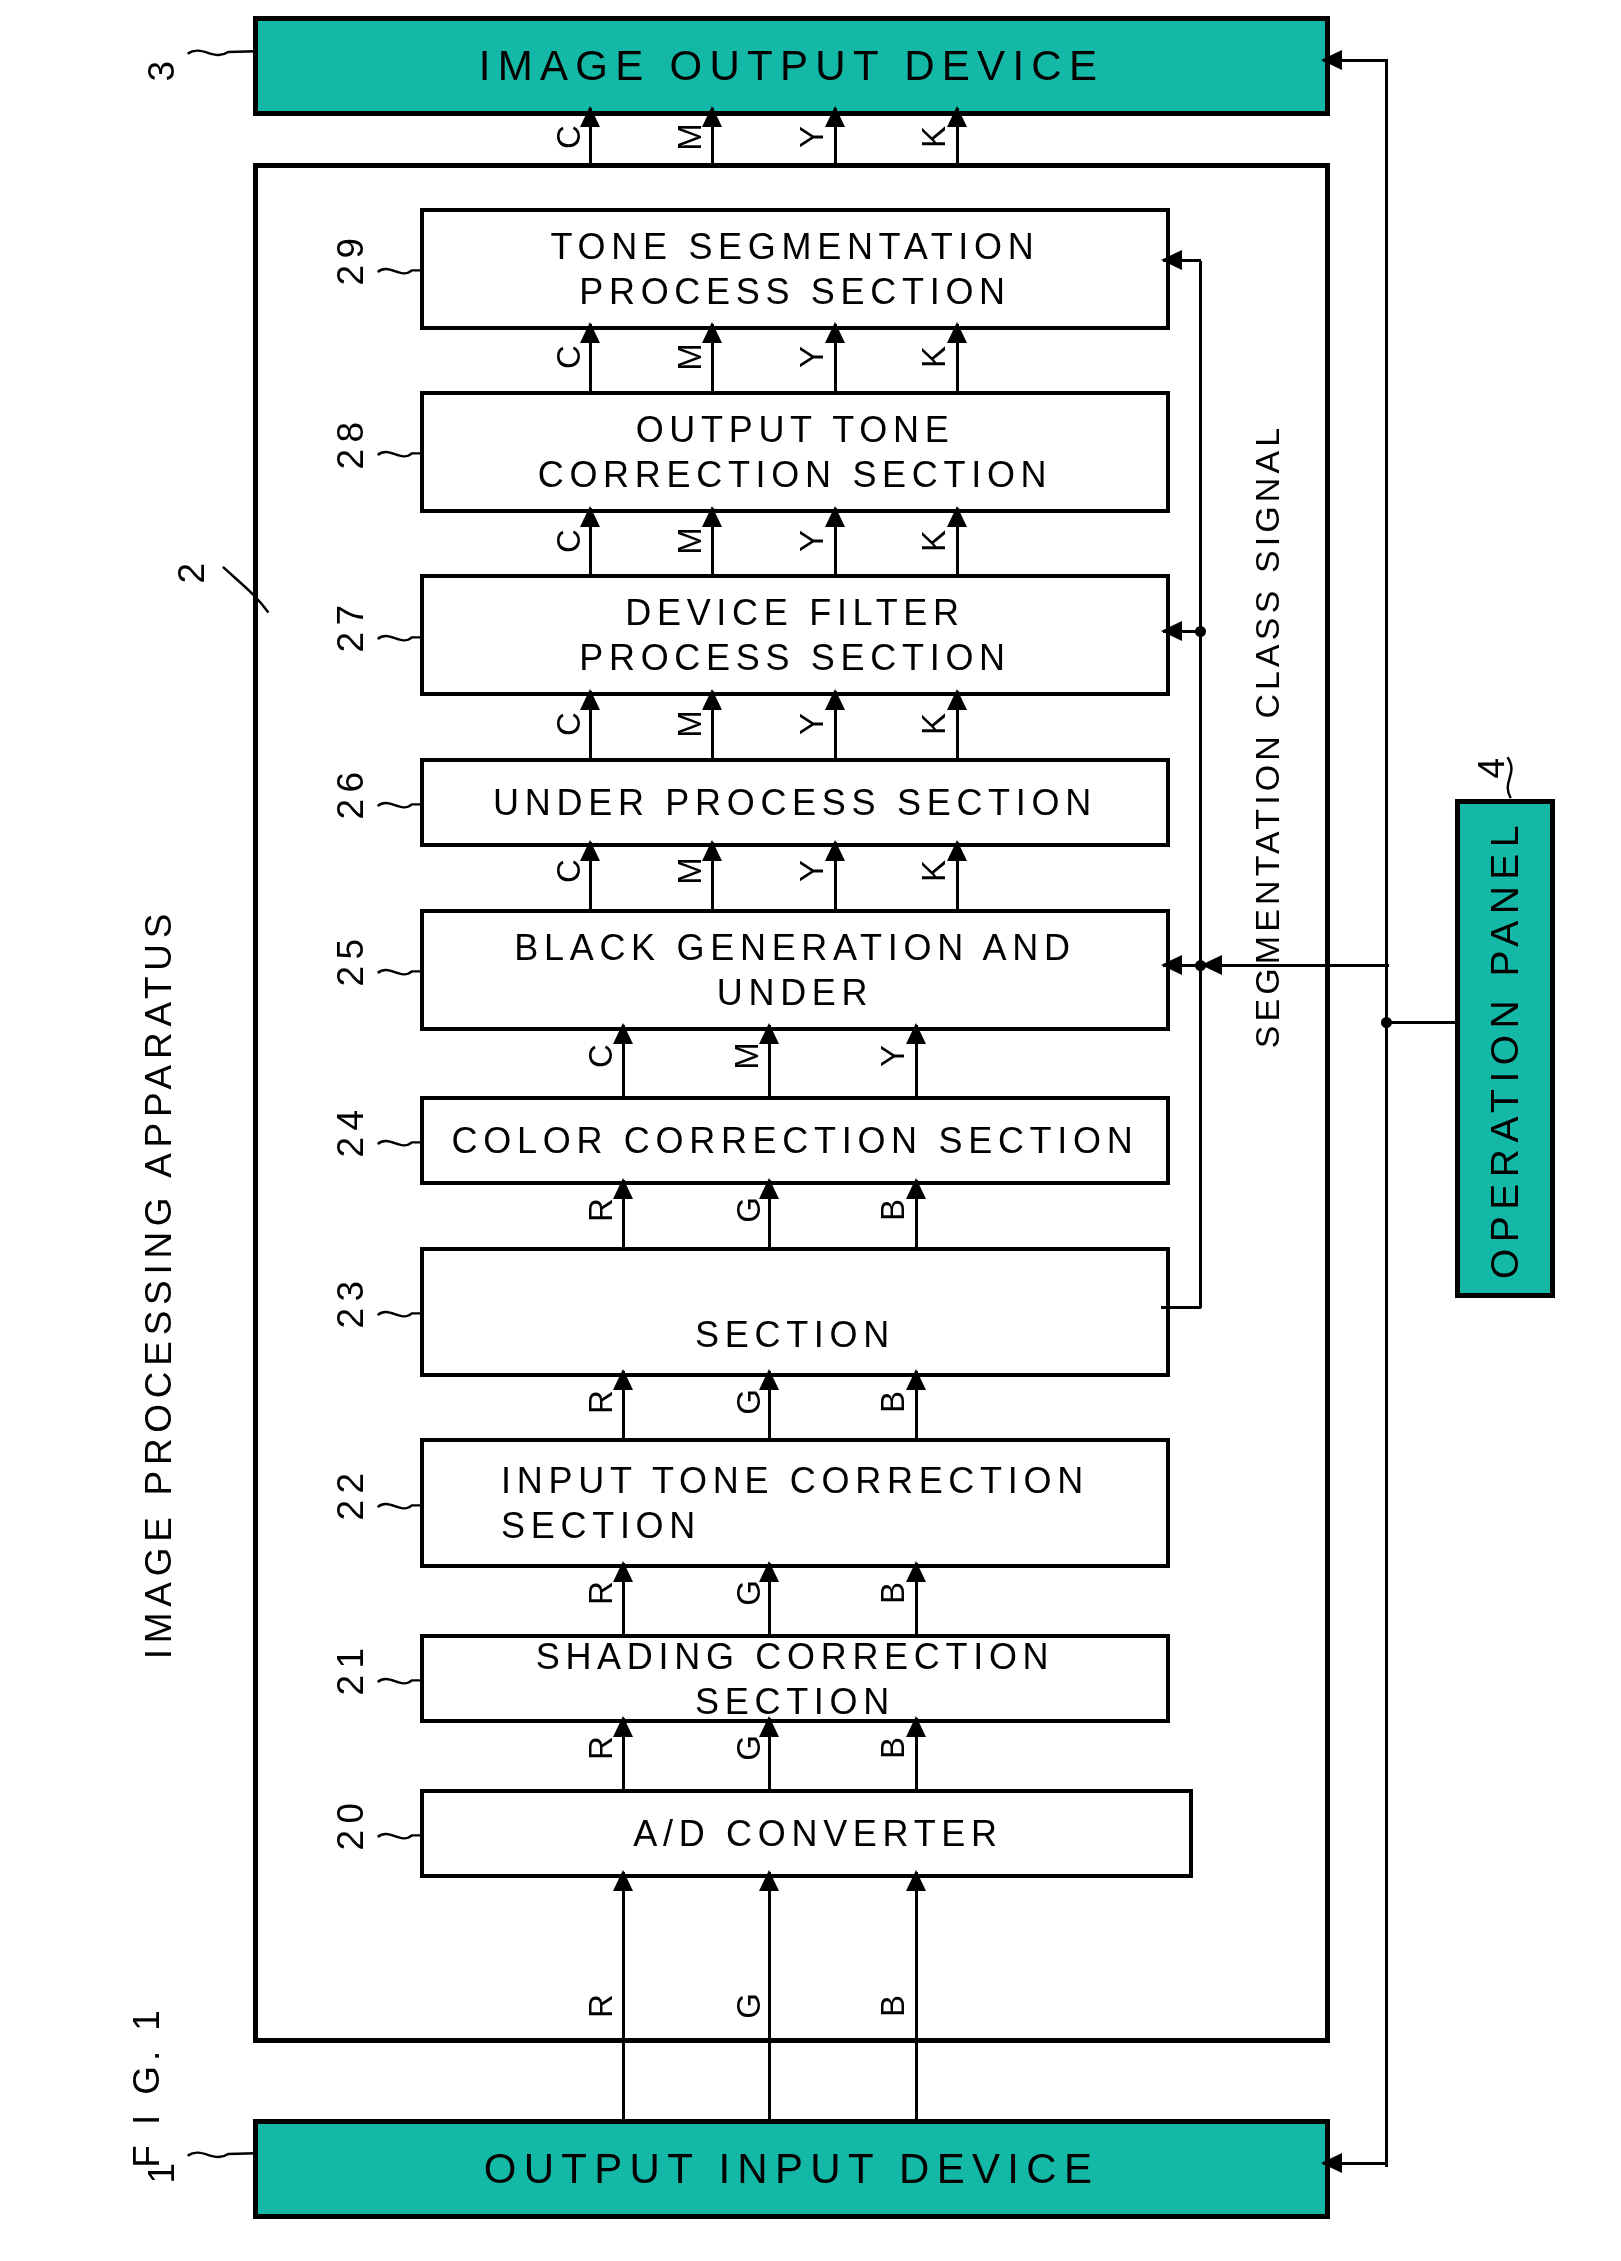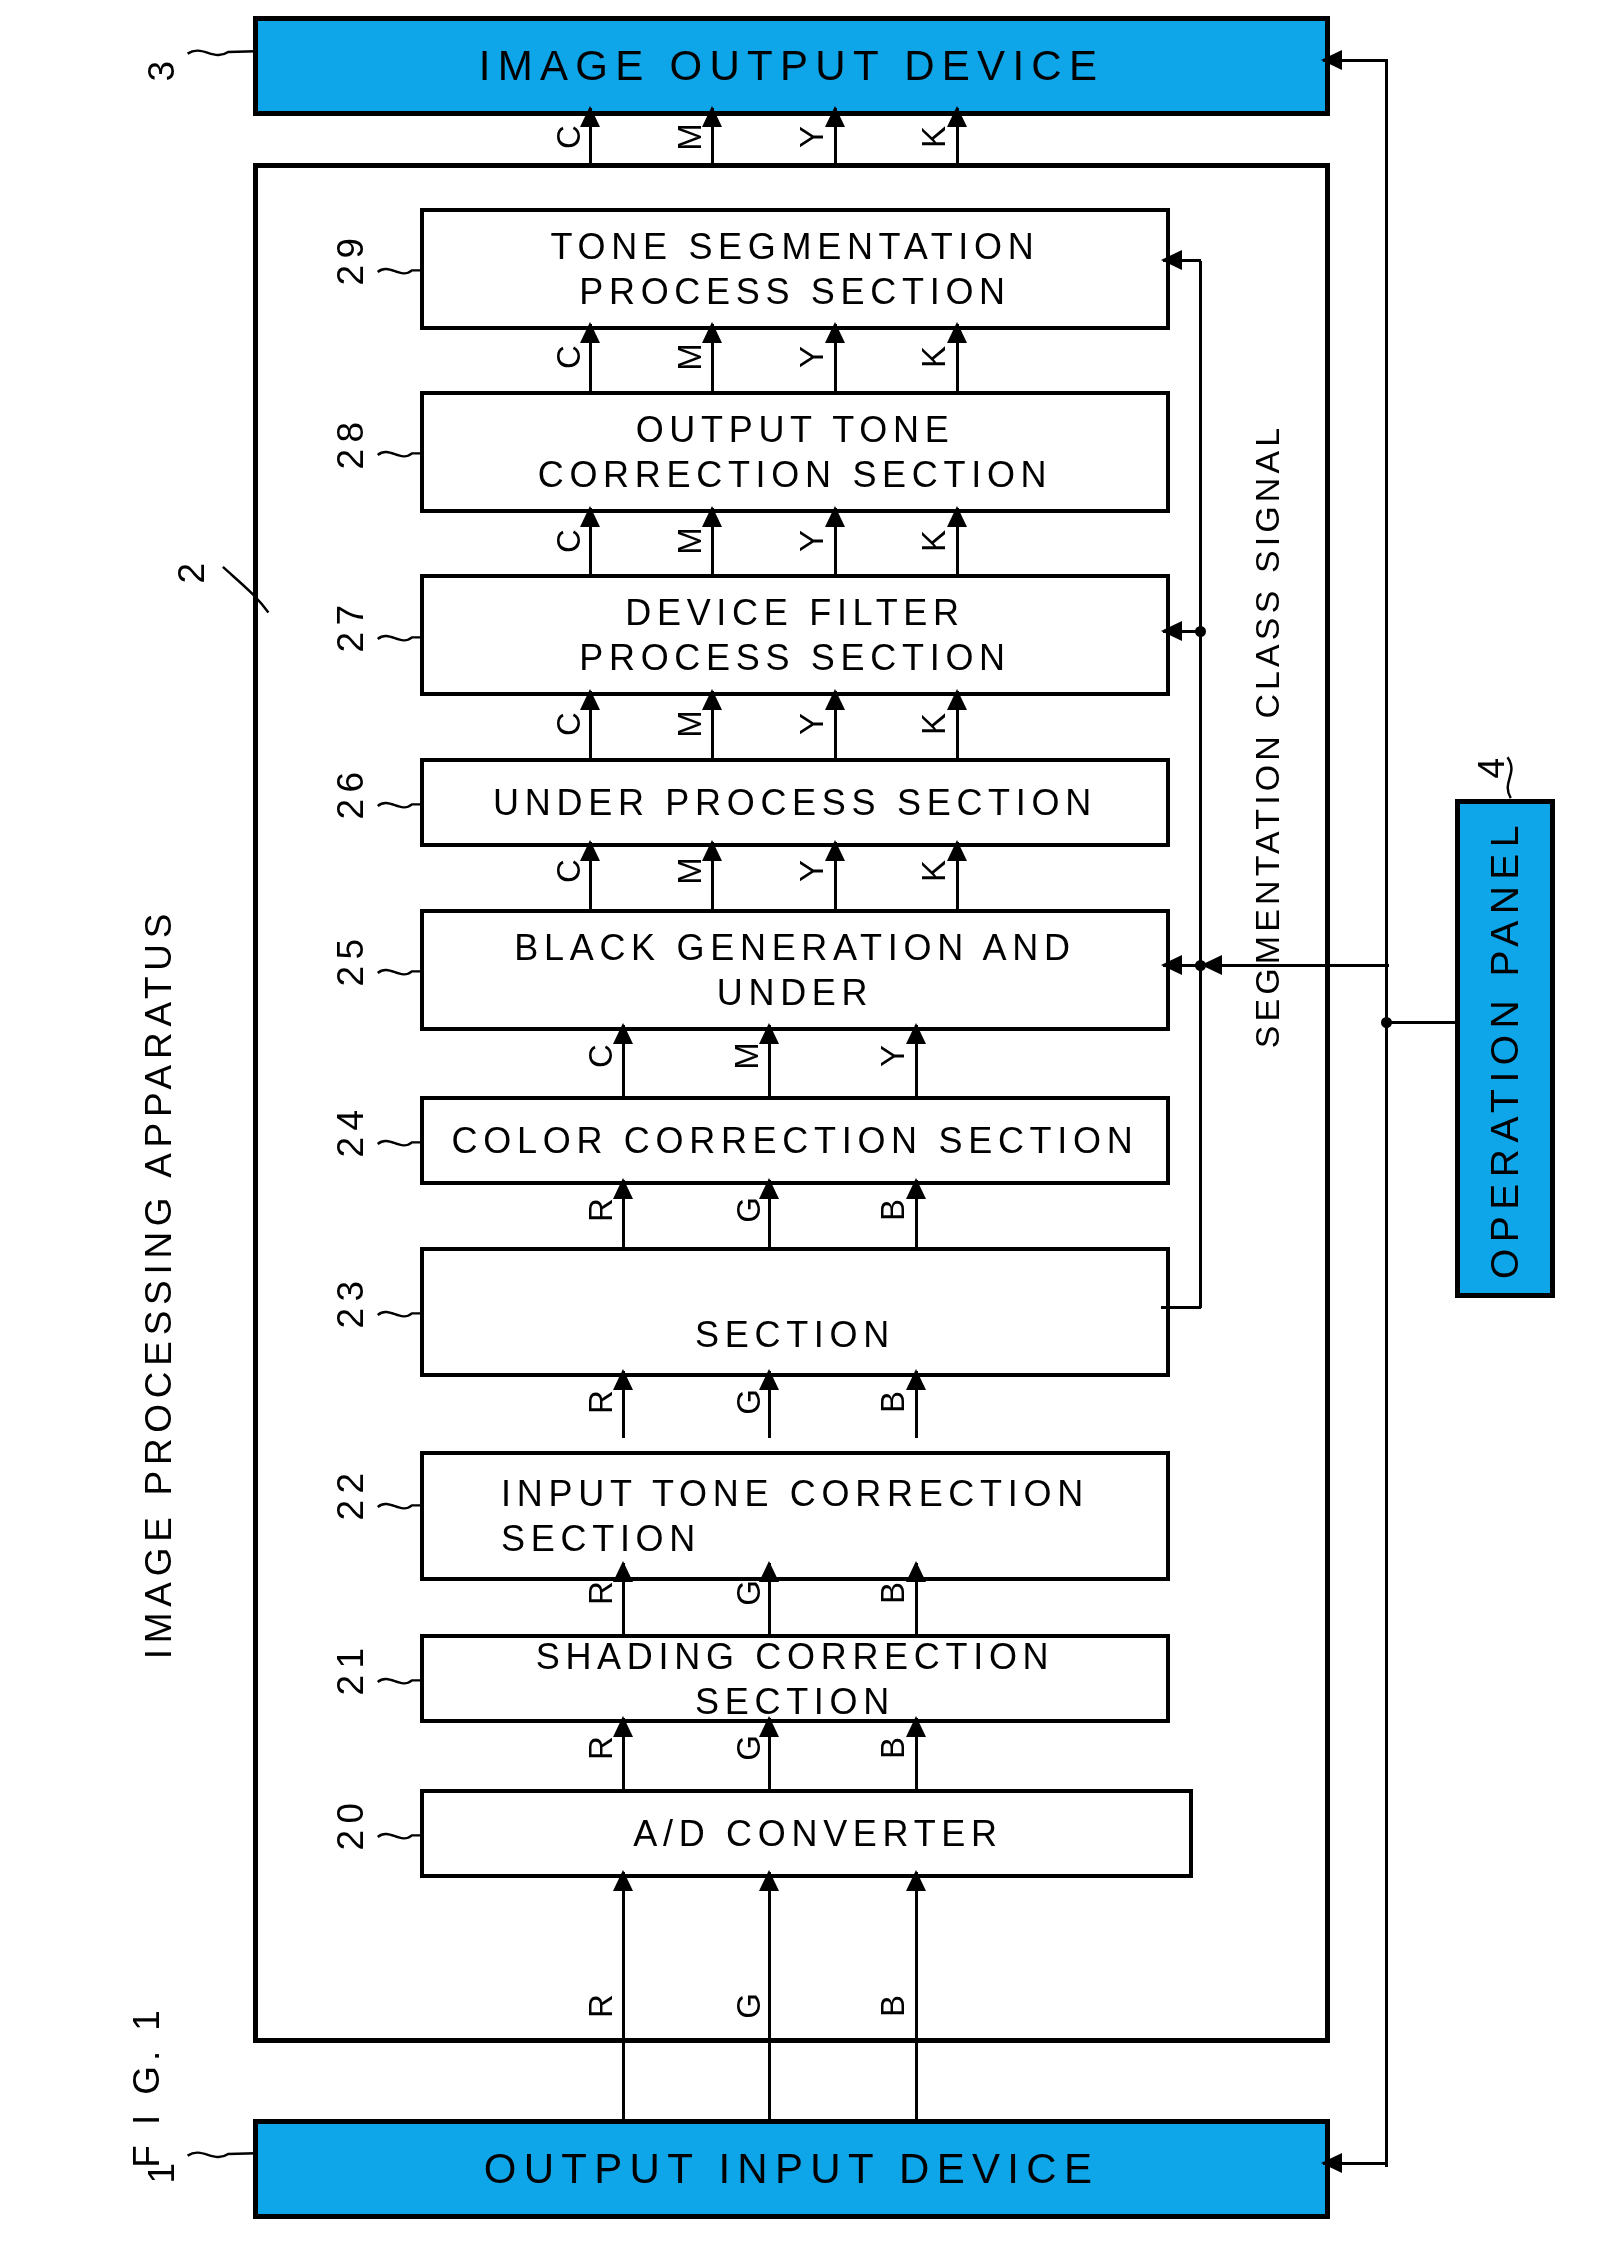--- a/index.html
+++ b/index.html
@@ -12,21 +12,21 @@
 
   
   #fig-caption{
     left:24.4px; top:2062px; width:244px; height:49px;
     font-size:37px; letter-spacing:4.9px; font-weight:400;
     display:flex;align-items:center;justify-content:center;
   }
 
   
   .device-box{
-    border:5.7px solid #000; background:#0ea5e9;
+    border:5.7px solid #000; background:#14b8a6;
     display:flex;align-items:center;justify-content:center;
     font-size:42px;letter-spacing:7.3px;text-align:center;
   }
 
   
   #apparatus-box{
     left:253px; top:163px; width:1067px; height:1870px;
     border:5.7px solid #000; background:#fff;
   }
 
@@ -187,21 +187,21 @@
     <span>SECTION</span>
   </span>
 </div>
 <div class="refnum rot90" style="left:326px;top:1283px;width:49px;">
   <span>23</span>
 </div>
 <svg class="leader abs" style="left:376px;top:1302px;" width="49" height="24.4" viewBox="0 0 60 30">
   <path d="M2,16 C16,4 30,26 44,14 L58,14" stroke="#000" stroke-width="3" fill="none"></path>
 </svg>
 
-<div class="block" style="left:420px;top:1438px;width:742px;height:122px;margin-top:13px;">
+<div class="block" style="left:420px;top:1438px;width:742px;height:122px;">
   <span class="txt" style="text-align:left;">
     <span>INPUT TONE CORRECTION</span><br>
     <span>SECTION</span>
   </span>
 </div>
 <div class="refnum rot90" style="left:326px;top:1475px;width:49px;">
   <span>22</span>
 </div>
 <svg class="leader abs" style="left:376px;top:1494px;" width="49" height="24.4" viewBox="0 0 60 30">
   <path d="M2,16 C16,4 30,26 44,14 L58,14" stroke="#000" stroke-width="3" fill="none"></path>

